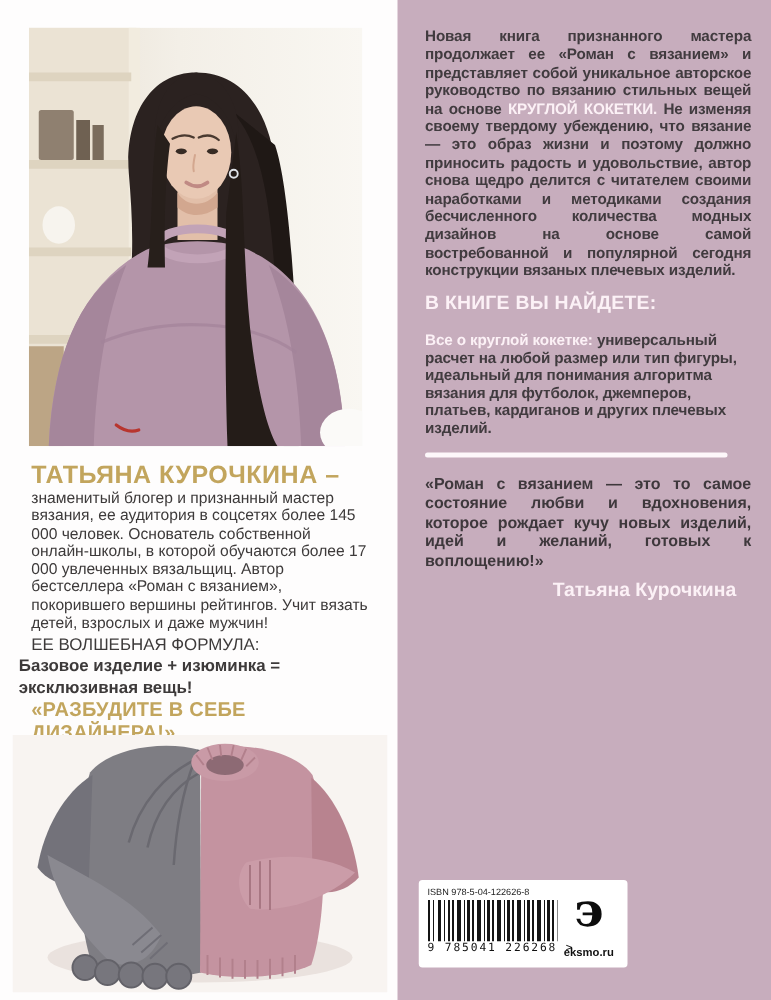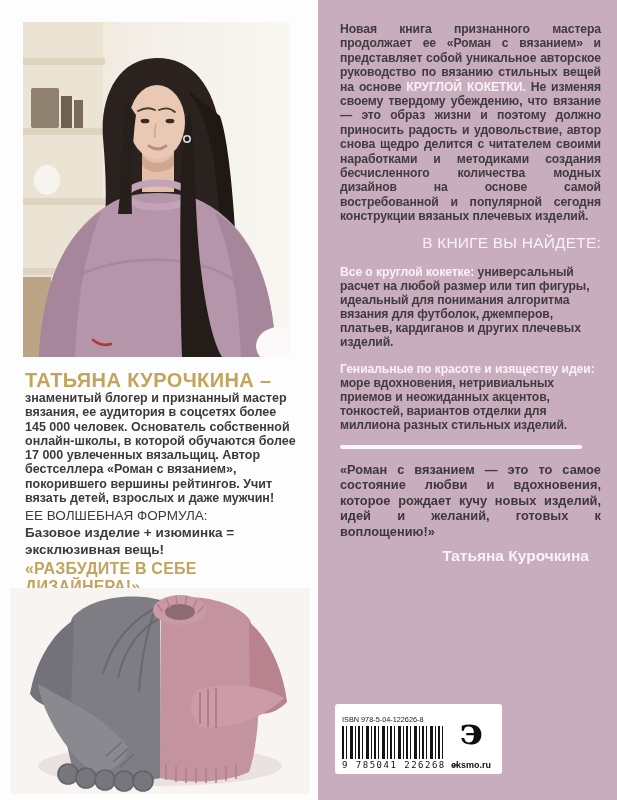--- a/index.html
+++ b/index.html
@@ -14,22 +14,22 @@
     position:absolute; left:318px; top:0; width:299px; height:800px;
     background:#c7adbd; box-sizing:border-box; padding:22px 16px 16px 22px;
     color:#413b3f;
   }
   .intro {
     margin:0 0 10px 0; font-size:12.2px; line-height:14.4px;
     text-align:justify; letter-spacing:-0.1px; font-weight:bold;
   }
   .hl { color:#fcf1f6; font-weight:bold; }
   .find-header {
-    margin:4px 0 7px 0; font-size:15.5px; font-weight:normal;
-    color:#fcf1f6; letter-spacing:0.2px;text-align:right;
+    margin:4px 0 7px 0; font-size:15.5px; font-weight:bold;
+    color:#fcf1f6; letter-spacing:0.2px;
   }
   .book-item {
     margin:13px 0 7px 0; font-size:12.2px; line-height:14px;
     font-weight:bold; letter-spacing:-0.1px;
   }
   .book-item .lead { color:#fcf1f6; }
   .divider-rule {
     width:242px; height:4px; background:#fdf7fa; border-radius:2px;
     margin:13px 0 13px 0;
   }
@@ -38,21 +38,21 @@
     text-align:justify; color:#3e383c;
   }
   .quote-author {
     margin-top:7px; text-align:right; color:#fcf1f6; font-weight:bold;
     font-size:15.5px; padding-right:12px;
   }
   
   .isbn-box {
     position:absolute; left:335px; top:704px; width:167px; height:70px;
     background:#ffffff; border-radius:3px; box-sizing:border-box;
-    padding:5px 6px 4px 7px; display:flex; align-items:flex-end;
+    padding:5px 6px 4px 7px; display:flex; align-items:flex-start;
   }
   .barcode-col { width:104px; display:flex; flex-direction:column; }
   .isbn-label { font-size:7.3px; color:#1c1c1c; letter-spacing:0; white-space:nowrap; }
   .bars {
     height:33px; margin-top:2px;
     background:
       repeating-linear-gradient(90deg,
         #141414 0 2px, #ffffff 2px 4px,
         #141414 4px 5px, #ffffff 5px 8px,
         #141414 8px 11px, #ffffff 11px 13px,
@@ -76,27 +76,27 @@
     position:absolute; left:23px; top:22px; width:267px; height:335px;
     overflow:hidden;
   }
   .portrait svg { display:block; width:100%; height:100%; }
   .author-name {
     position:absolute; left:25px; top:369px; font-size:20px; font-weight:bold;
     color:#c2a55d; letter-spacing:0.4px; white-space:nowrap;
   }
   .bio {
     position:absolute; left:25px; top:391px; width:272px;
-    font-size:12.5px; line-height:14.3px; font-weight:bold; color:#3d3a3a;
+    font-size:12.5px; line-height:14.3px; font-weight:normal; color:#3d3a3a;
   }
   .formula-label {
     position:absolute; left:25px; top:508px; font-size:13.5px; color:#3d3a3a;
   }
   .formula-bold {
-    position:absolute; left:25px; top:525px; width:250px;
+    position:absolute; left:15px; top:525px; width:250px;
     font-size:13.5px; line-height:16.5px; font-weight:bold; color:#3d3a3a;
   }
   .slogan {
     position:absolute; left:25px; top:560px; width:292px;
     font-size:16px; font-weight:bold; color:#c2a55d; letter-spacing:0.2px;
     white-space:pre-wrap;
   }
   .sweaters {
     position:absolute; left:10px; top:588px; width:300px; height:206px;
   }
@@ -195,21 +195,20 @@
       <path d="M147 16 L 153 24 M156 10 L 160 20 M166 8 L 167 17 M177 8 L 175 17 M187 11 L 183 20 M194 18 L 187 25" stroke="#b2808c" stroke-width="1.5"></path>
     </svg>
   </div>
 
   <div class="right-panel">
     <p class="intro"><span>Новая книга признанного мастера продолжает ее «Роман с вязанием» и представляет собой уникальное авторское руководство по вязанию стильных вещей на основе </span><span class="hl">КРУГЛОЙ КОКЕТКИ.</span><span> Не изменяя своему твердому убеждению, что вязание — это образ жизни и поэтому должно приносить радость и удовольствие, автор снова щедро делится с читателем своими наработками и методиками создания бесчисленного количества модных дизайнов на основе самой востребованной и популярной сегодня конструкции вязаных плечевых изделий.</span></p>
 
     <div class="find-header">В КНИГЕ ВЫ НАЙДЕТЕ:</div>
 
     <p class="book-item"><span class="lead">Все о круглой кокетке:</span><span> универсальный расчет на любой размер или тип фигуры, идеальный для понимания алгоритма вязания для футболок, джемперов, платьев, кардиганов и других плечевых изделий.</span></p>
-    <p class="book-item"><span class="lead">Гениальные по красоте и изяществу идеи:</span><span> море вдохновения, нетривиальных приемов и неожиданных акцентов, тонкостей, вариантов отделки для миллиона разных стильных изделий.</span></p>
 
     <div class="divider-rule"></div>
 
     <p class="quote">«Роман с вязанием — это то самое состояние любви и вдохновения, которое рождает кучу новых изделий, идей и желаний, готовых к воплощению!»</p>
     <div class="quote-author">Татьяна Курочкина</div>
   </div>
 
   <div class="isbn-box">
     <div class="barcode-col">
       <div class="isbn-label">ISBN 978-5-04-122626-8</div>

